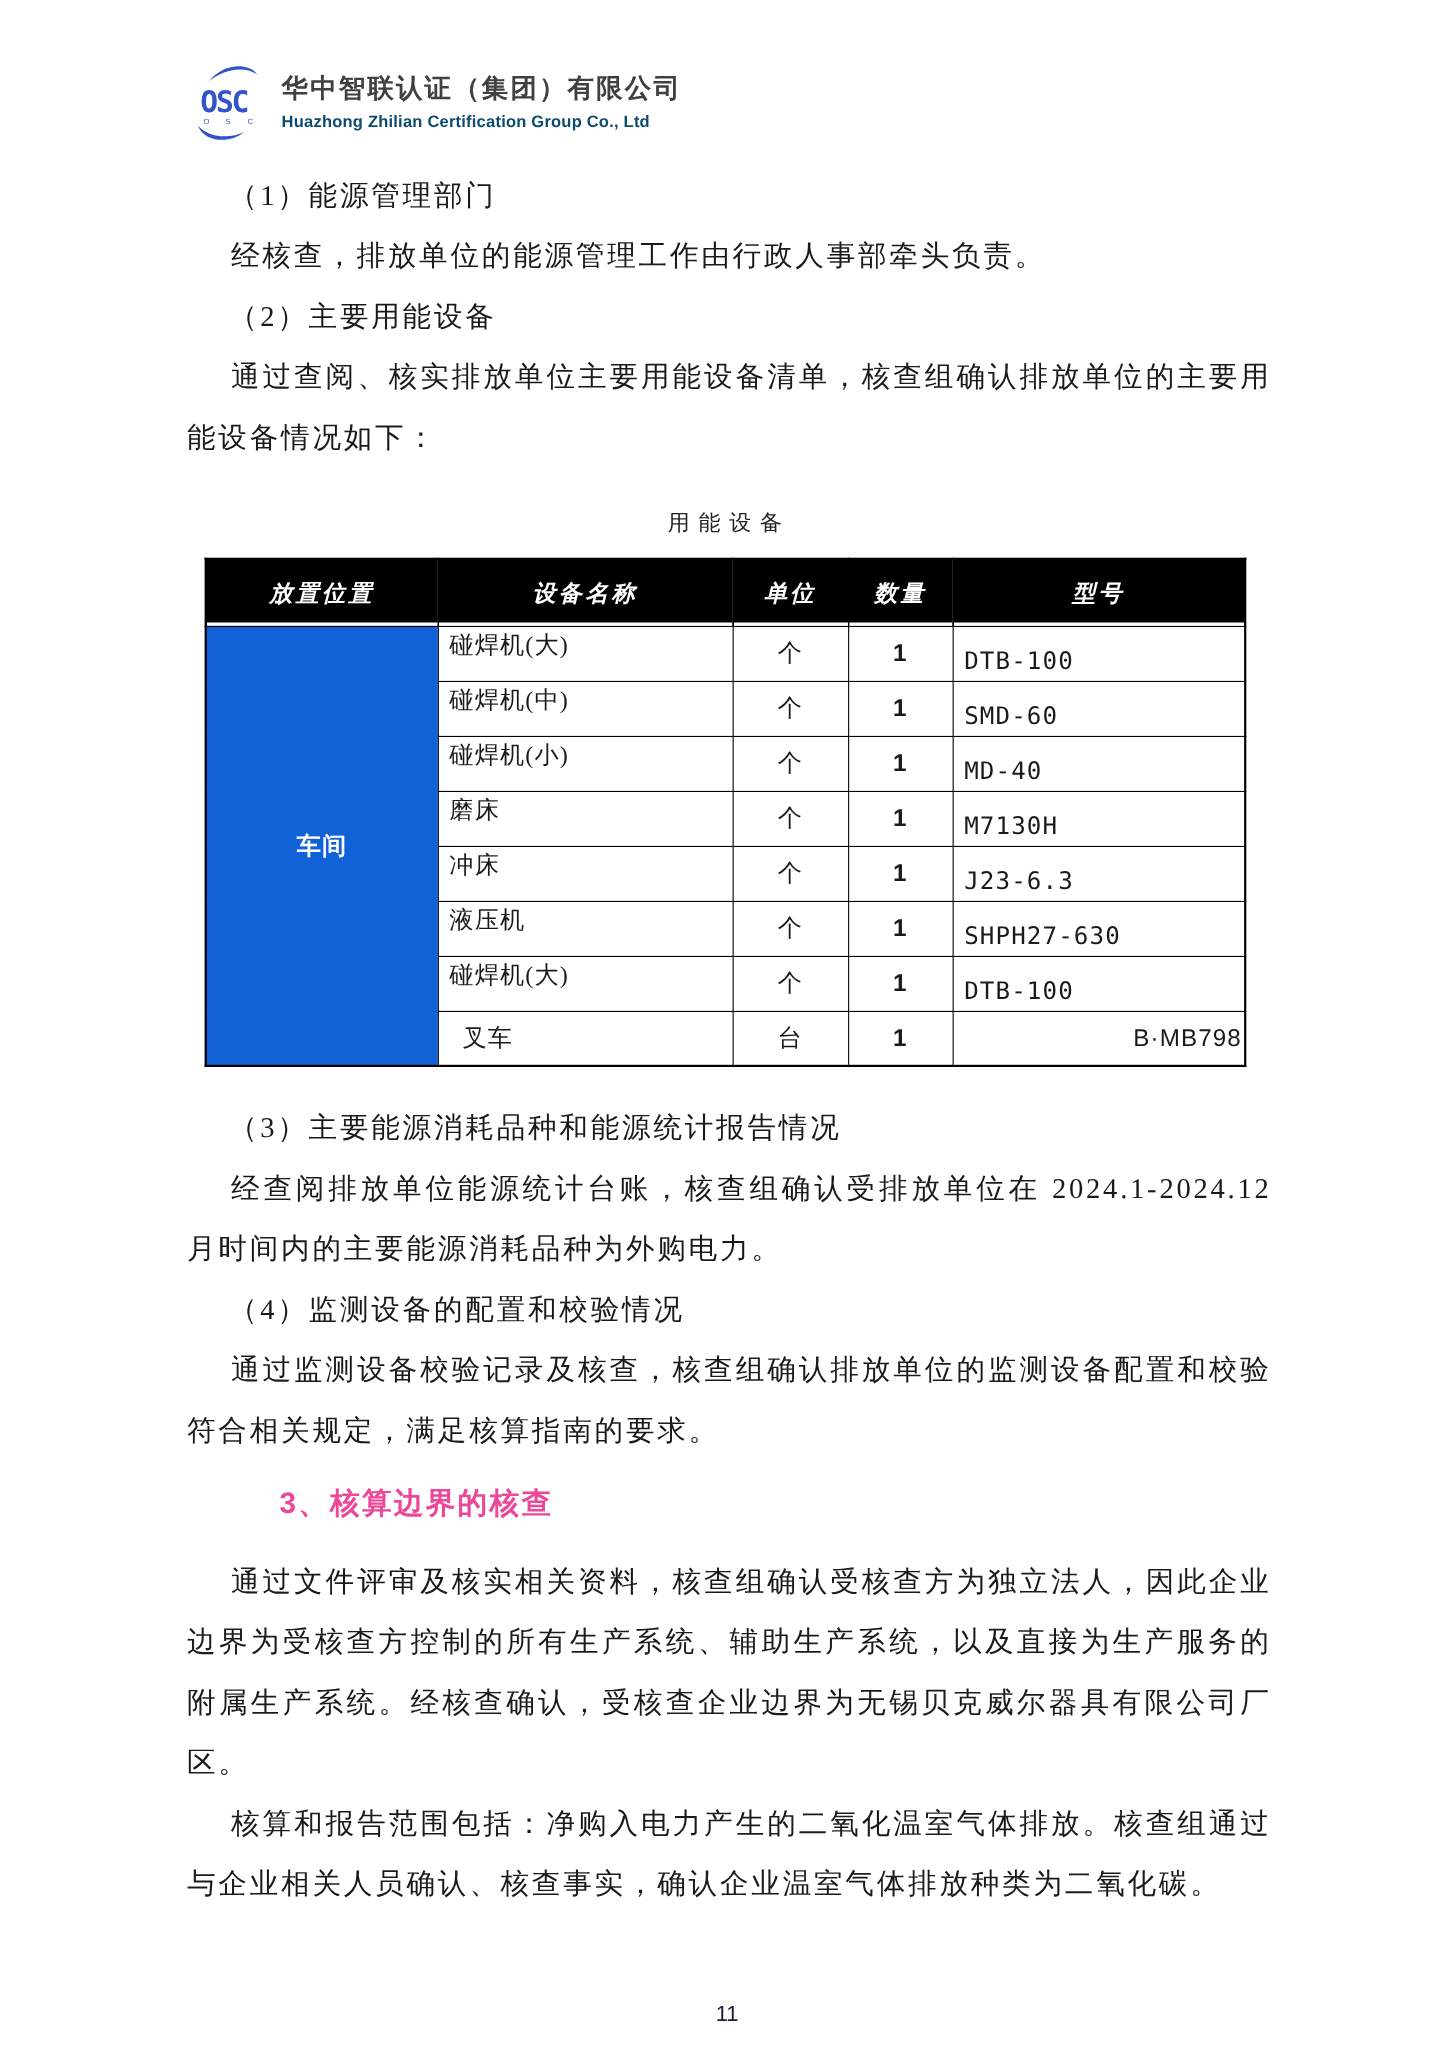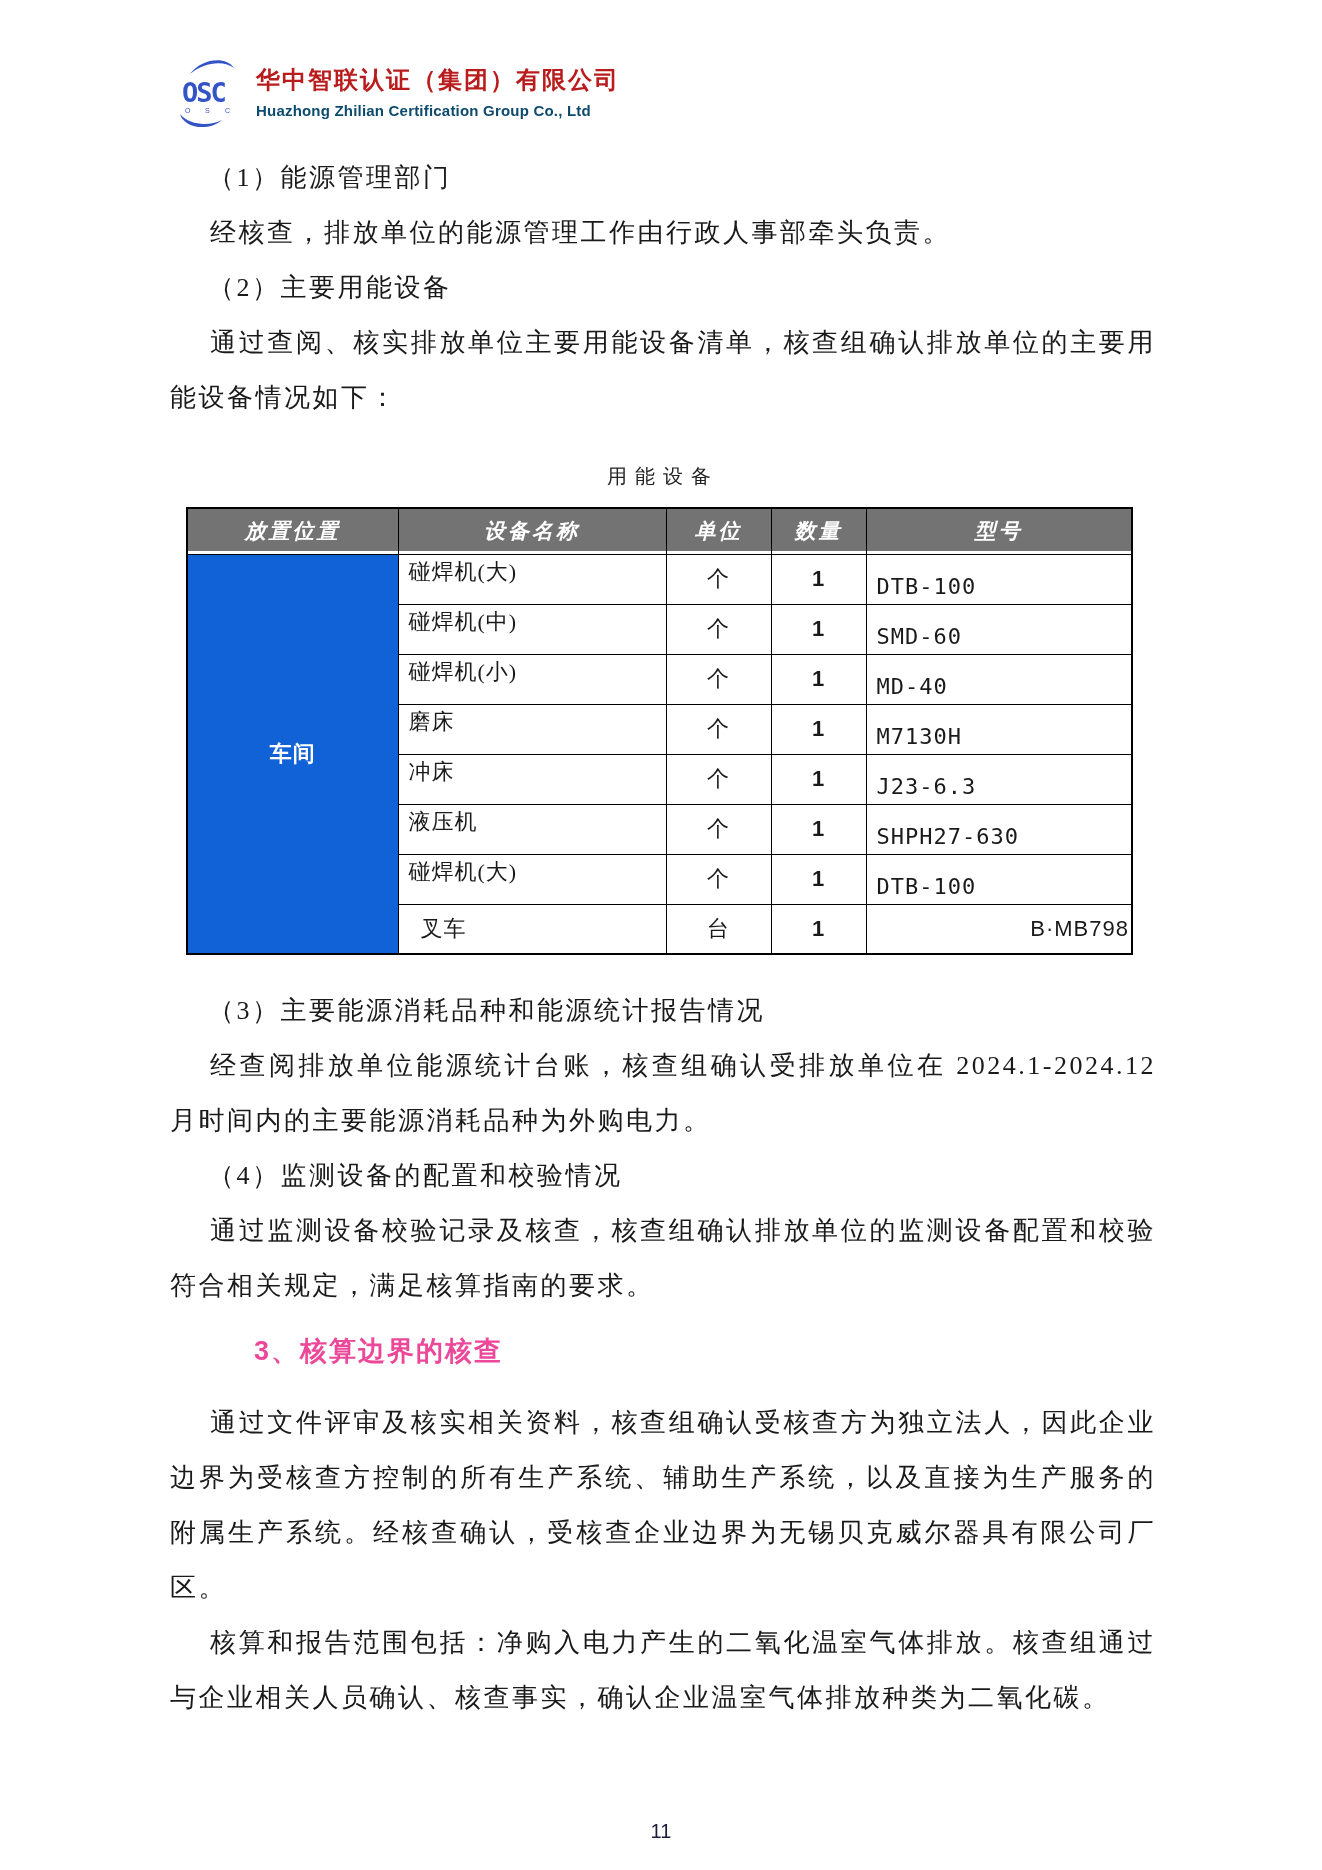--- a/index.html
+++ b/index.html
@@ -13,21 +13,21 @@
     color:#1a1a1a;
     overflow:hidden;
   }
 
   
   .letterhead { position:absolute; top:52px; left:168px; display:flex; align-items:center; }
   .logo-box { width:78px; height:78px; position:relative; flex:0 0 auto; }
   .brand-text { margin-left:10px; }
   .brand-cn {
     font-family:"Liberation Sans", sans-serif;
-    font-size:24px; font-weight:bold; color:#b91c1c; letter-spacing:2px;
+    font-size:24px; font-weight:bold; color:#404040; letter-spacing:2px;
   }
   .brand-en {
     font-family:"Liberation Sans", sans-serif;
     font-size:15px; font-weight:bold; color:#0c4a6e; margin-top:6px; letter-spacing:0.2px;
   }
 
   
   .content {
     position:absolute; top:150px; left:170px; width:986px;
   }
@@ -52,24 +52,24 @@
   }
   table.energy {
     border-collapse:collapse; table-layout:fixed;
     width:947px; margin-left:16px;
     border:2px solid #000;
   }
   table.energy th, table.energy td {
     border:1.5px solid #000;
   }
   table.energy th {
-    background:#737373; color:#ffffff;
+    background:#000000; color:#ffffff;
     font-style:italic; font-weight:bold;
     font-size:21px; letter-spacing:3px;
-    height:46px; text-align:center;
+    height:61px; text-align:center;
     box-shadow:inset 0 -3px 0 #ffffff;
   }
   table.energy td { height:50px; font-size:22px; letter-spacing:1px; }
   td.loc-cell {
     background:#1162d6; color:#ffffff;
     text-align:center; vertical-align:middle;
     font-size:22px; font-weight:bold; letter-spacing:3px;font-family:Liberation Serif, serif;
   }
   td.name-cell  { vertical-align:top; padding:2px 2px 0 10px; }
   td.unit-cell  { text-align:center; vertical-align:middle; }

